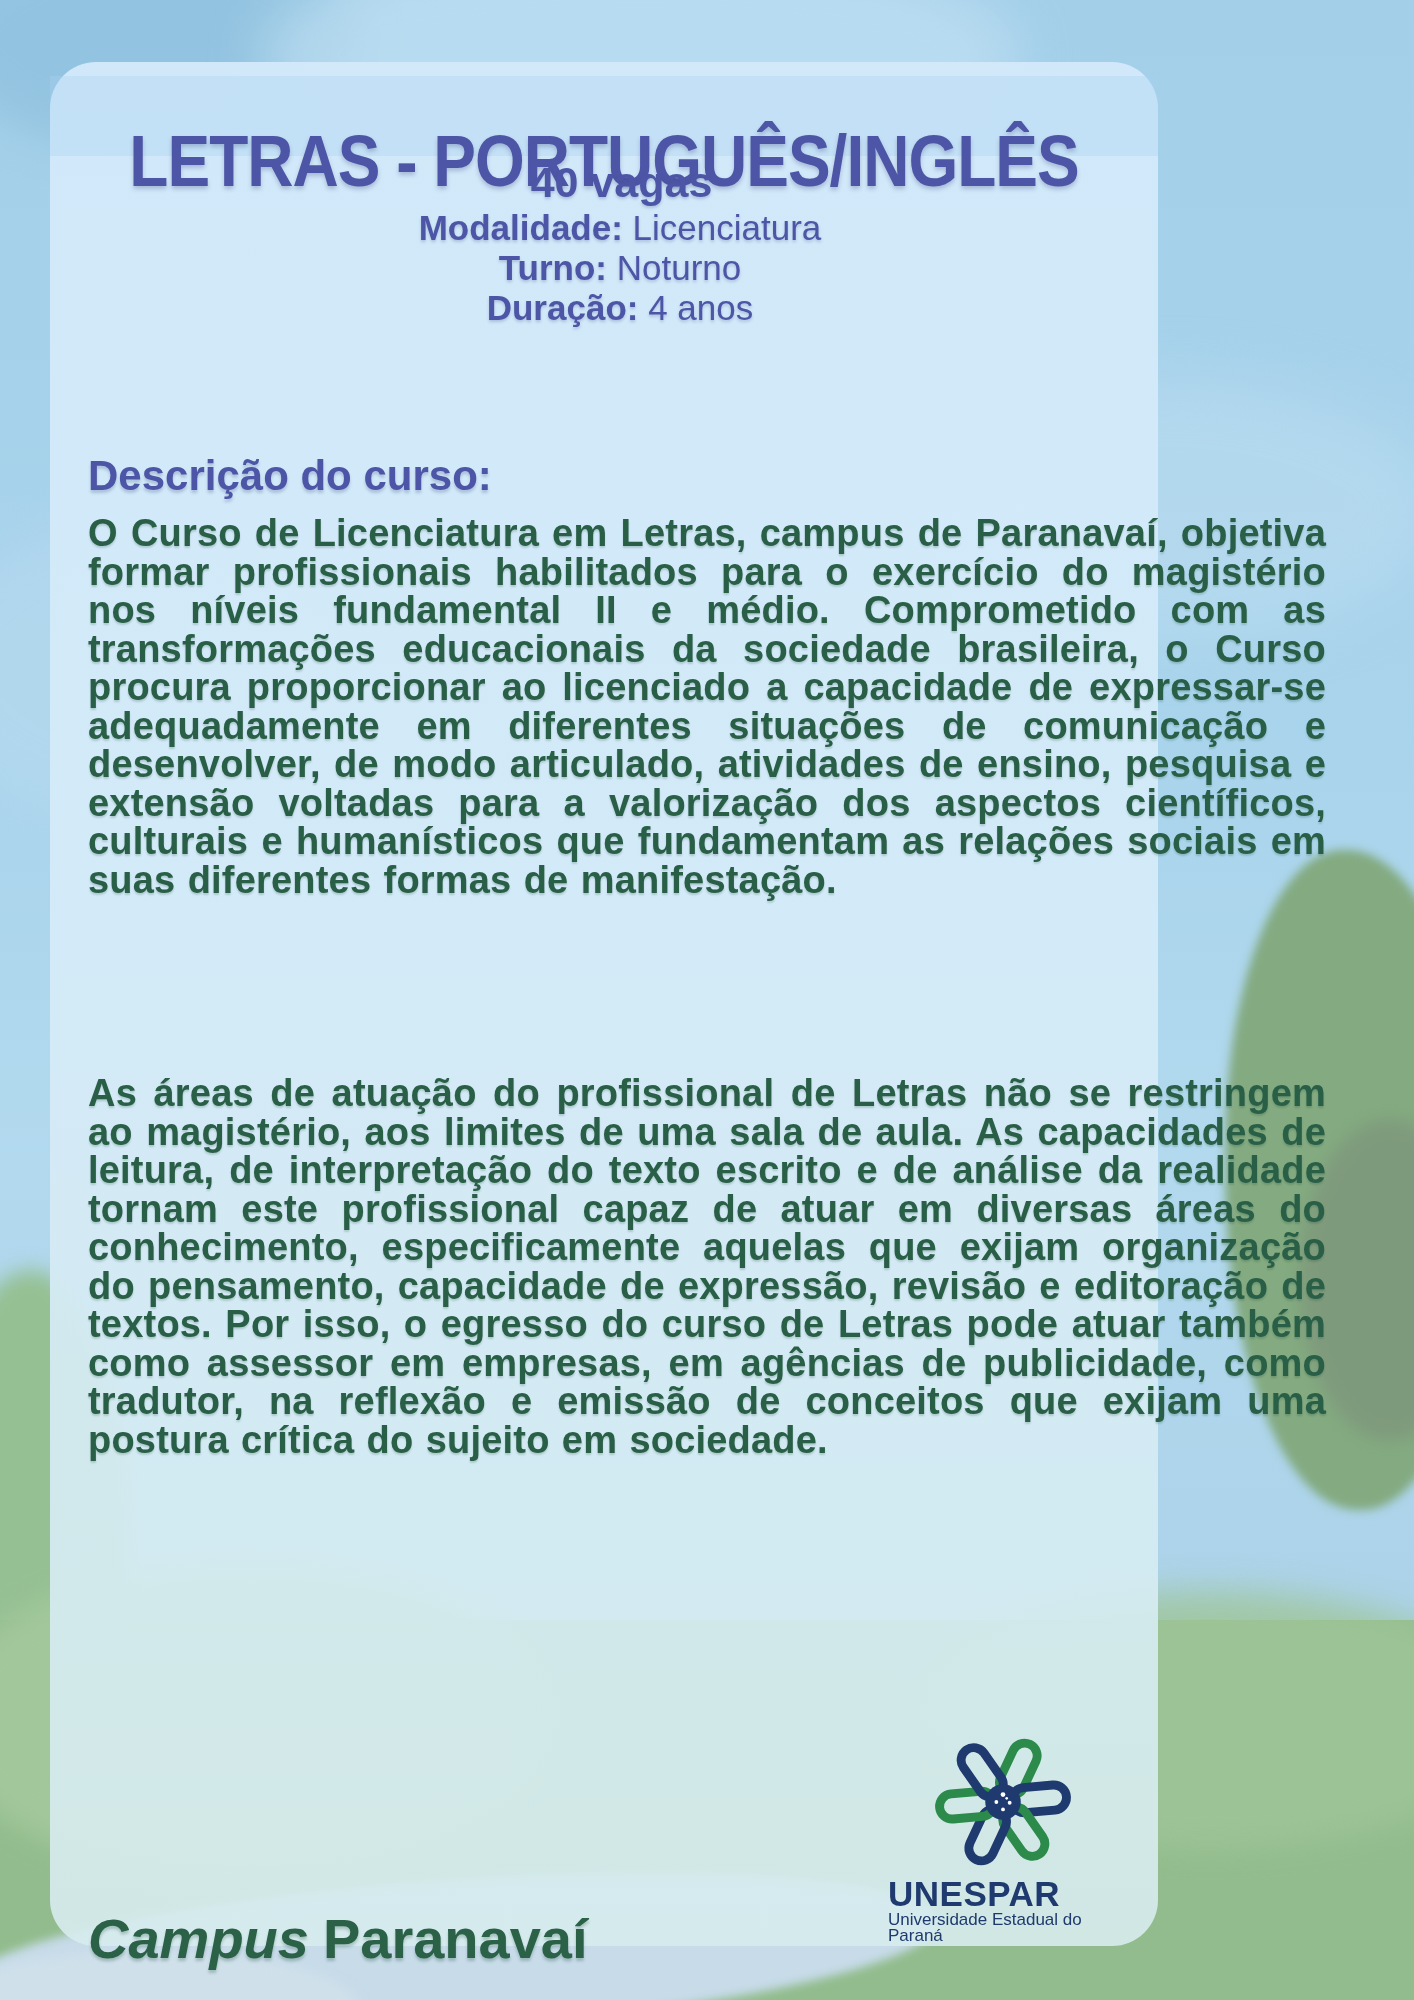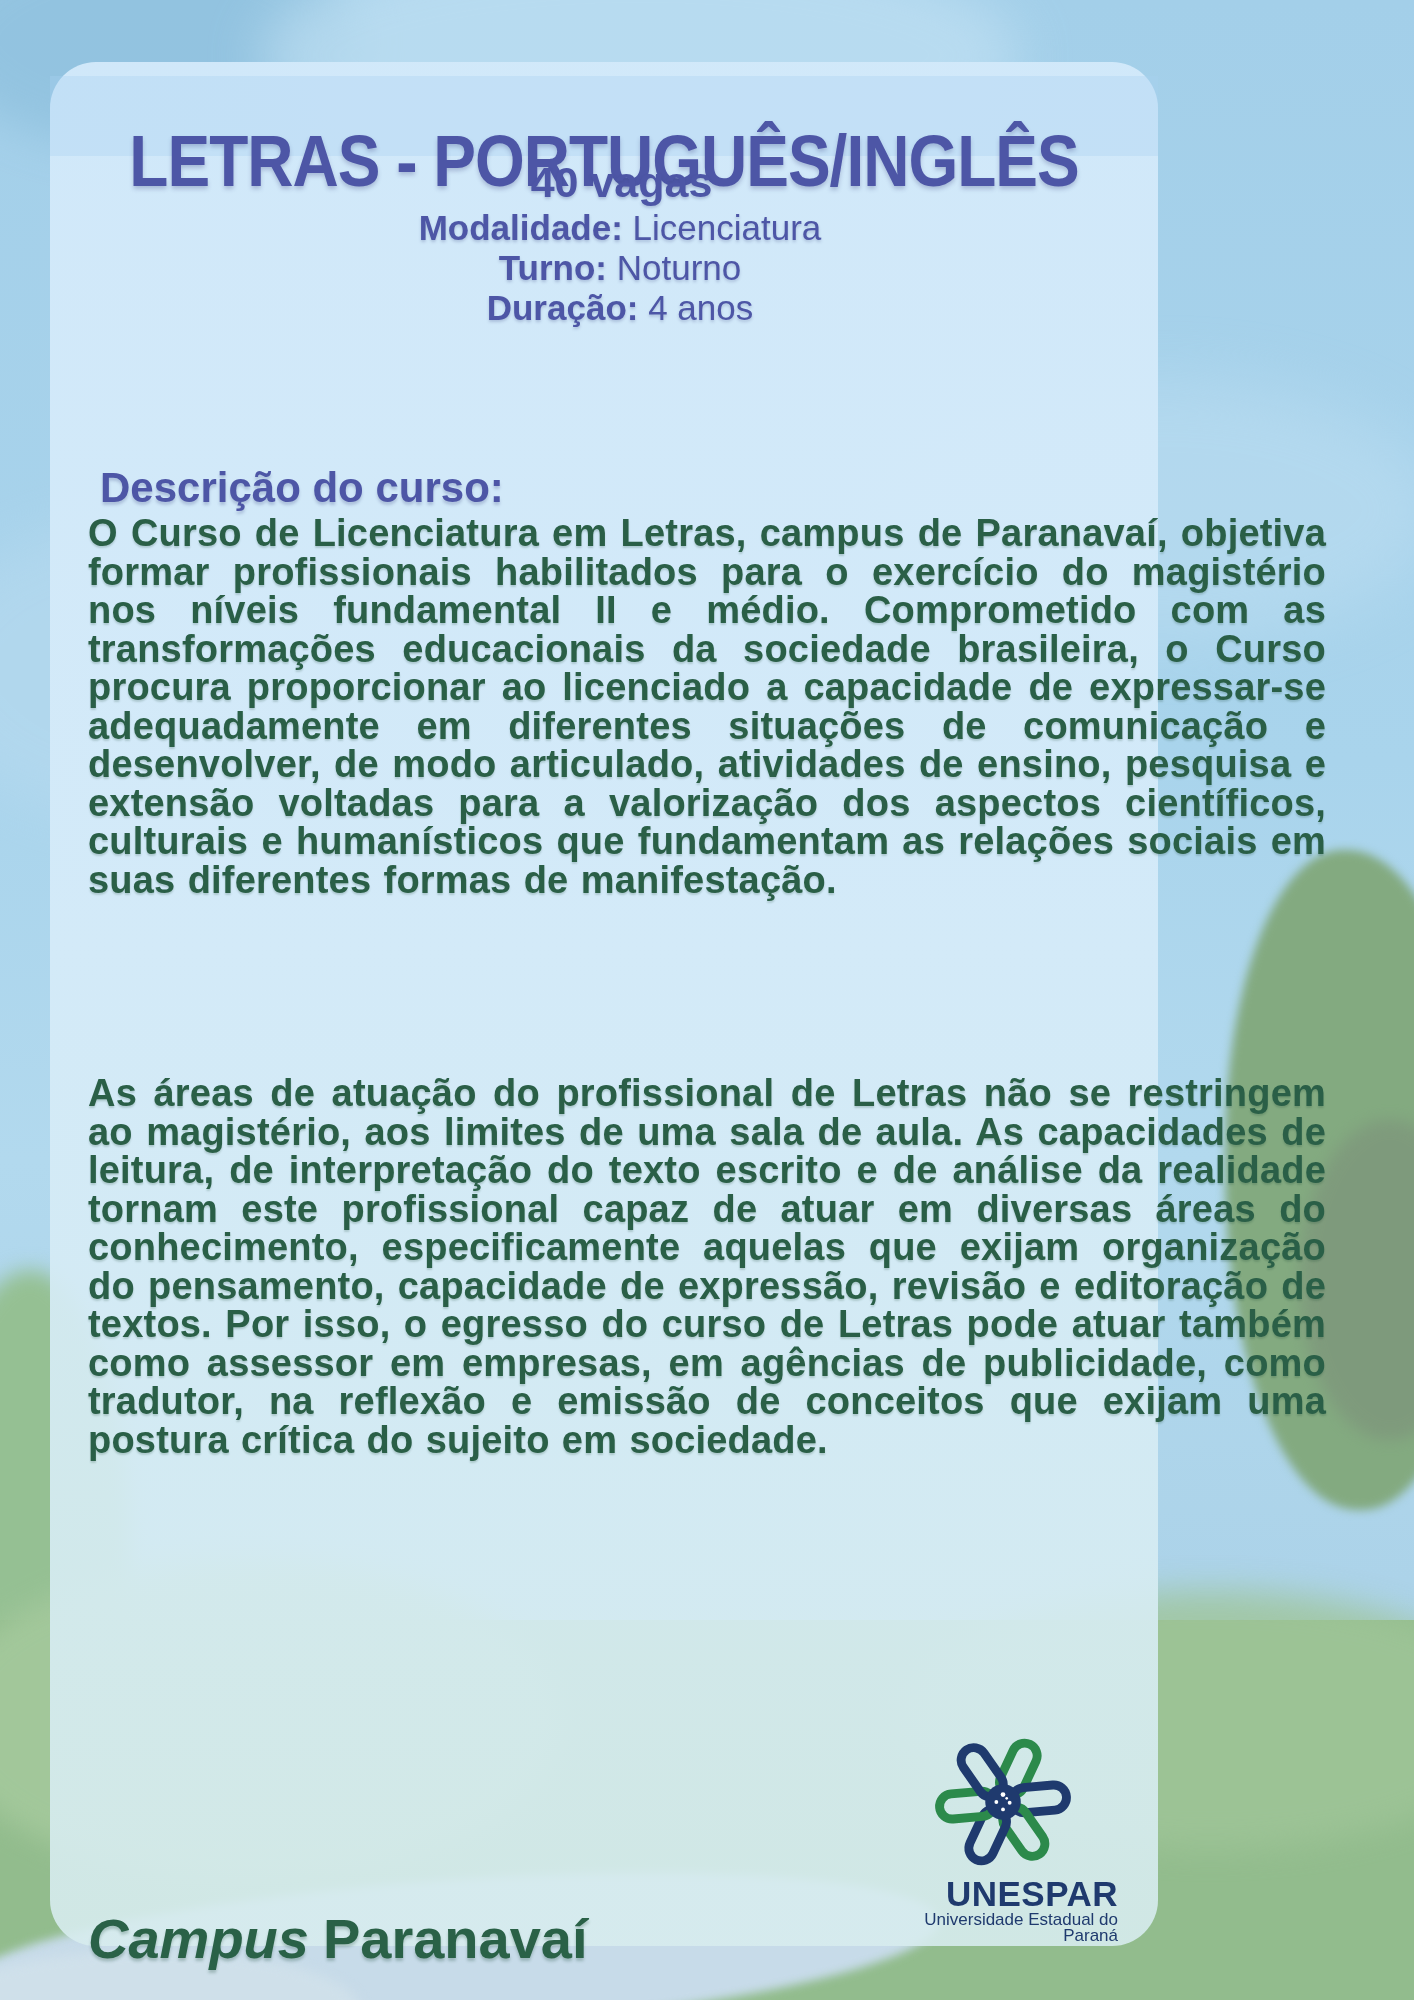--- a/index.html
+++ b/index.html
@@ -38,39 +38,39 @@
     text-shadow:0 3px 4px rgba(60,70,130,.28);white-space:nowrap;
   }
   .meta{position:absolute;left:0;top:94px;width:100%;text-align:center;color:#4d56a6;
     text-shadow:0 2px 3px rgba(60,70,130,.25);}
   .vagas{font-size:43px;font-weight:800;line-height:52px;padding-left:35px;}
   .meta-line{font-size:35px;line-height:40px;}
   .meta-line .lbl{font-weight:800;margin-left:32px;}
   .meta-line .val{font-weight:400;}
   .section-heading{
     position:absolute;left:38px;color:#4d56a6;font-size:42px;font-weight:800;
-    text-shadow:0 3px 3px rgba(60,70,130,.25);margin:12px;
+    text-shadow:0 3px 3px rgba(60,70,130,.25);margin:0;
   }
   .heading-1{top:390px;}
   .heading-2{top:938px;}
   .body-text{
     position:absolute;left:38px;width:1238px;margin:0;
     color:#2a5f47;font-size:38px;line-height:38.5px;font-weight:700;
     text-align:justify;letter-spacing:.2px;word-spacing:1.5px;
     text-shadow:0 2px 2px rgba(25,70,50,.2);
   }
   .body-1{top:452px;}
   .body-2{top:1012px;}
   
   .campus{
     position:absolute;left:38px;top:1812px;color:#2a6147;font-size:56px;font-weight:800;
     text-shadow:0 3px 3px rgba(25,70,50,.25);white-space:nowrap;margin-top:32px;
   }
   .campus .it{font-style:italic;margin-right:14px;}
-  .logo{position:absolute;right:40px;bottom:2px;width:230px;text-align:right;}
+  .logo{position:absolute;right:40px;bottom:2px;width:230px;text-align:left;}
   .logo svg{display:block;margin:0 auto;}
   .logo-name{color:#1f3a6e;font-size:35px;font-weight:800;letter-spacing:.5px;line-height:36px;}
   .logo-sub{color:#1f3a6e;font-size:17px;font-weight:400;line-height:16px;}
 </style>
 </head>
 <body>
 
 <div class="stage">
 
   <div class="bg">

